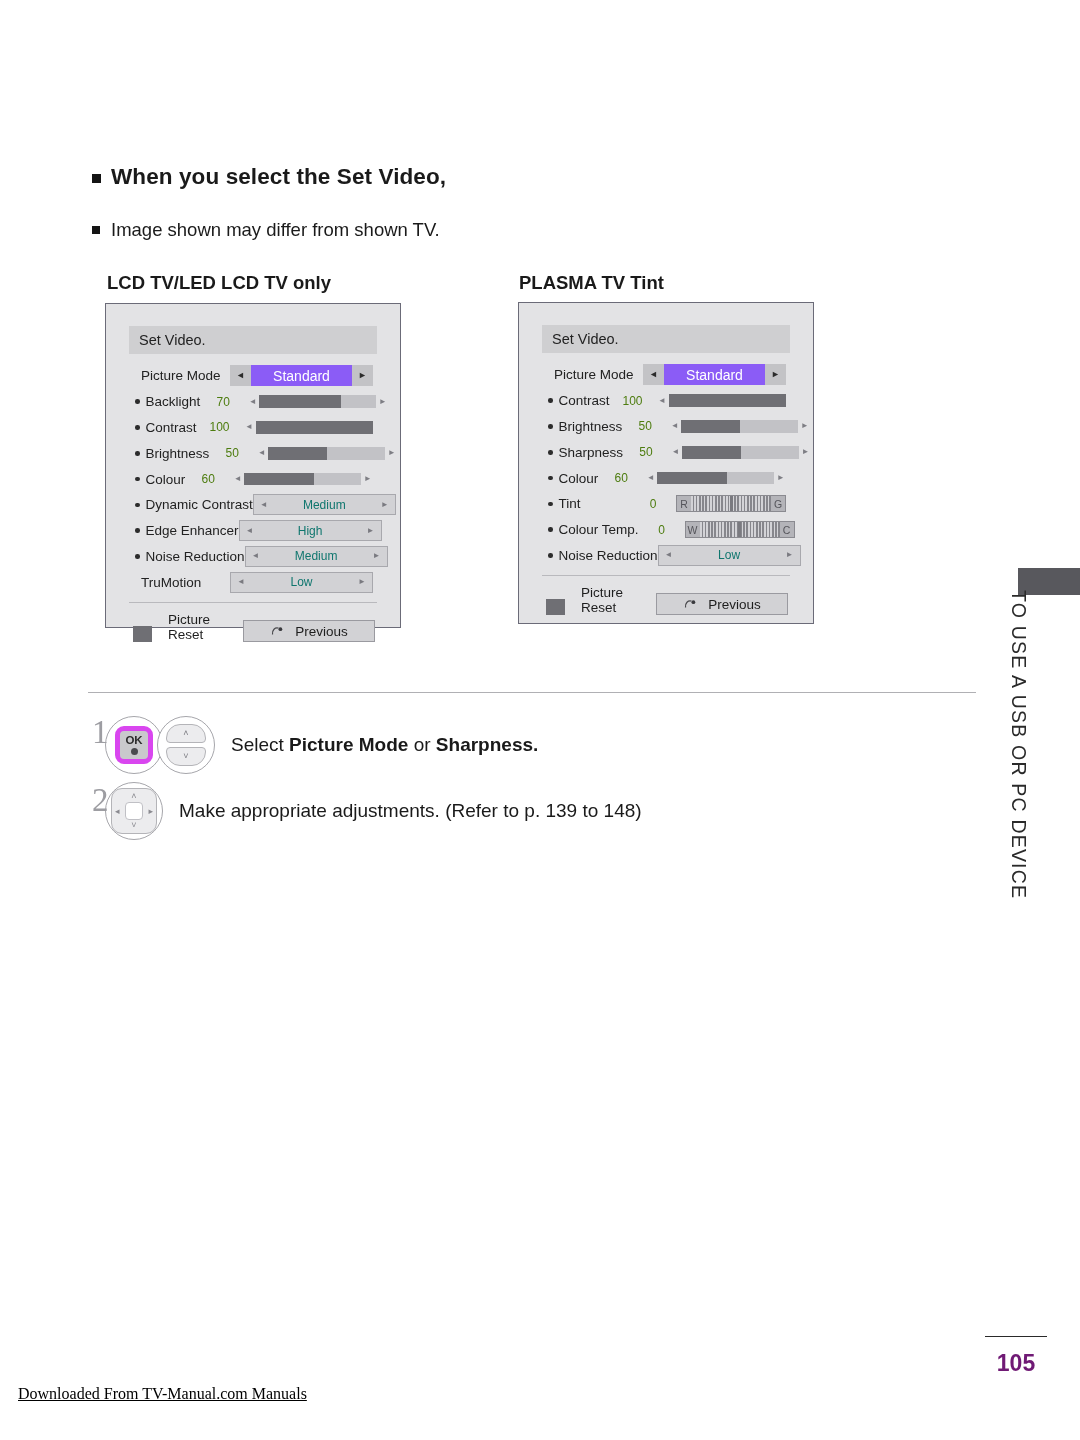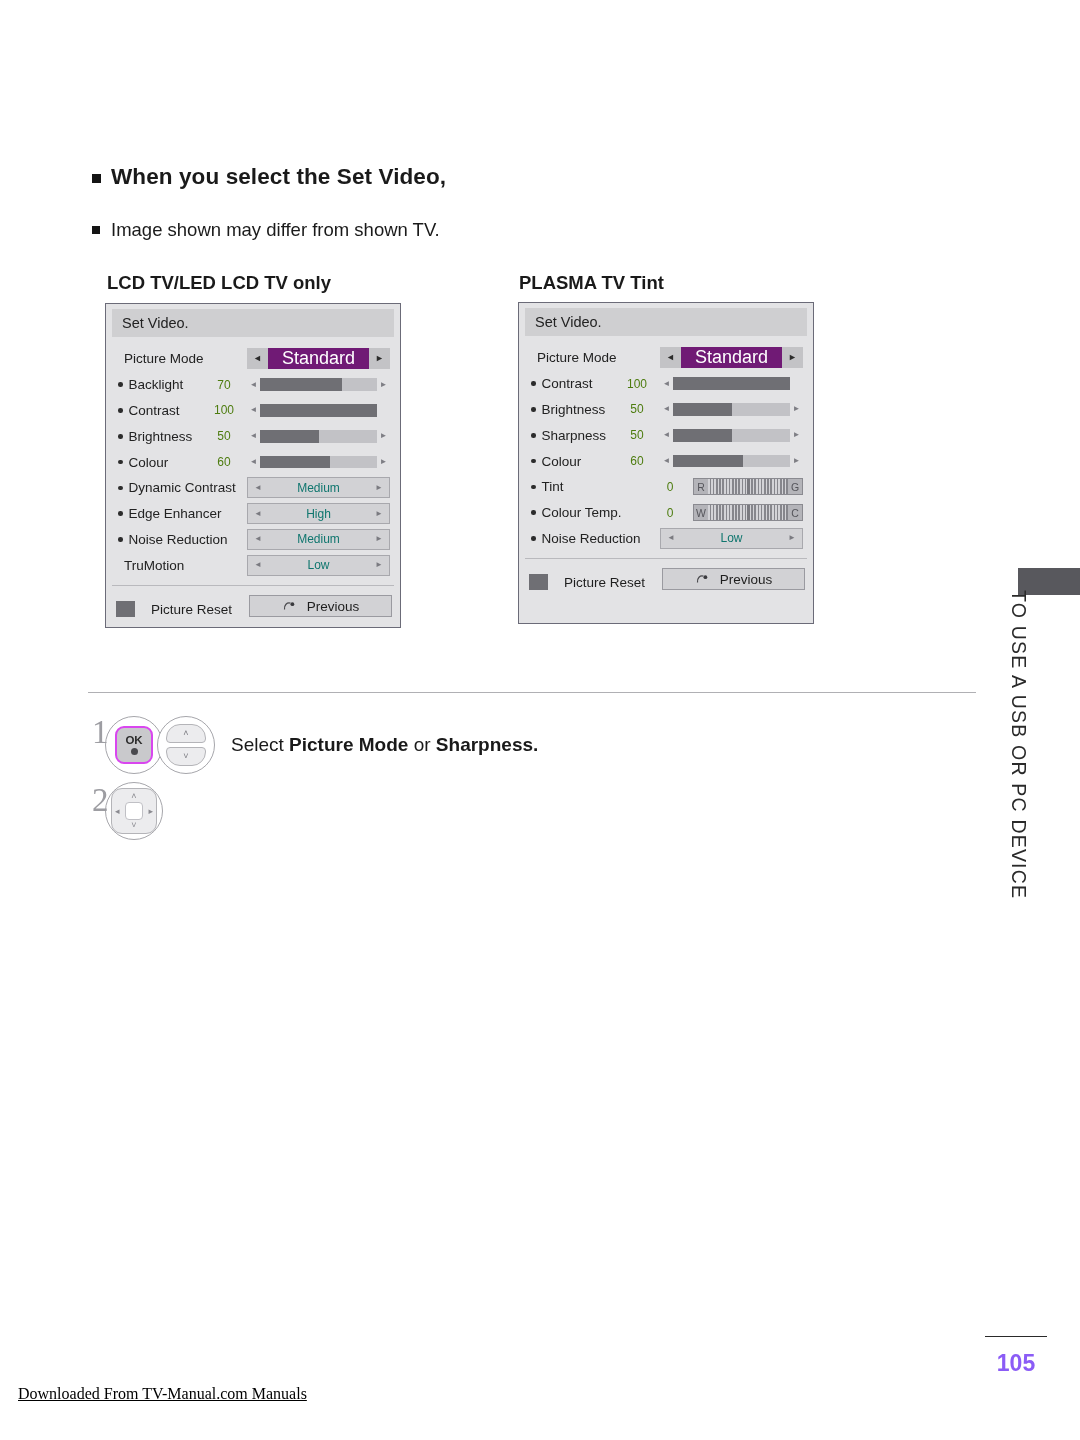--- a/index.html
+++ b/index.html
@@ -43,21 +43,21 @@
     font-weight: bold;
   }
   #t-lcd { left: 107px; top: 272px; }
   #t-plasma { left: 519px; top: 272px; }
 
   
   .osd {
     position: absolute;
     border: 1.6px solid #6b6b78;
     background: #e3e3e5;
-    padding: 0;
+    padding: 17px;
   }
   #osd-lcd    { left: 105px; top: 303px; width: 296px; height: 325px; }
   #osd-plasma { left: 518px; top: 302px; width: 296px; height: 322px; }
 
   .osd-header {
     background: #cfcfd1;
     height: 28px;
     margin: 5px 6px 0 6px;
     display: flex; align-items: center;
     padding-left: 10px;
@@ -100,23 +100,23 @@
     flex: 0 0 auto;
   }
   .selector .ar {
     width: 21px;
     background: #c3c3c6;
     display: flex; align-items: center; justify-content: center;
     color: #2b2b2b; font-size: 9px; line-height: 1;
   }
   .selector .mid {
     flex: 1;
-    background: #701a75;
+    background: #8b5cf6;
     color: #ffffff;
-    font-size: 18px;
+    font-size: 14px;
     display: flex; align-items: center; justify-content: center;
   }
 
   
   .optbox {
     display: flex; align-items: stretch;
     width: 143px; height: 21px;
     background: #d2d2d5;
     border: 1px solid #a8a8ad;
     flex: 0 0 auto;
@@ -243,21 +243,21 @@
     border-radius: 50%;
     display: flex; align-items: center; justify-content: center;
     background: #ffffff;
     flex: 0 0 auto;
   }
   .key-circle.tight { margin-left: -6px; }
   .ok-key {
     width: 38px; height: 38px;
     border-radius: 9px;
     background: #c9c9cc;
-    border: 2px solid #d946ef;
+    border: 5px solid #d946ef;
     display: flex; flex-direction: column;
     align-items: center; justify-content: center;
     gap: 1px;
   }
   .ok-key .ok-txt { font-size: 11.5px; font-weight: bold; color: #2c2c2c; line-height: 1; }
   .ok-key .ok-dot { width: 7px; height: 7px; border-radius: 50%; background: #4a4a4e; }
 
   .rocker {
     width: 40px; height: 42px;
     display: flex; flex-direction: column; justify-content: space-between;
@@ -332,21 +332,21 @@
     width: 62px; height: 1.4px;
     background: #2a2a2a;
   }
   .page-no {
     position: absolute;
     left: 985px; top: 1350px;
     width: 62px;
     text-align: center;
     font-size: 23px;
     font-weight: bold;
-    color: #8b5cf6;
+    color: #701a75;
   }
   .dl-note {
     position: absolute;
     left: 18px; top: 1385px;
     font-size: 16px;
     color: #000000;
     text-decoration: underline;
     font-family: "Liberation Serif", serif;
     white-space: nowrap;
   }
@@ -674,20 +674,21 @@
         <span class="key-circle">
           <span class="dpad">
             <span class="d up">˄</span>
             <span class="d down">˅</span>
             <span class="d left">◂</span>
             <span class="d right">▸</span>
             <span class="center"></span>
           </span>
         </span>
       </span>
+      <span class="step-text">Make appropriate adjustments. (Refer to p. 139 to 148)</span>
     </div>
 
   </div>
 
   <div class="tab-mark"></div>
   <div class="side-text">TO USE A USB OR PC DEVICE</div>
 
   <div class="foot-rule"></div>
   <div class="page-no">105</div>
   <div class="dl-note">Downloaded From TV-Manual.com Manuals</div>

